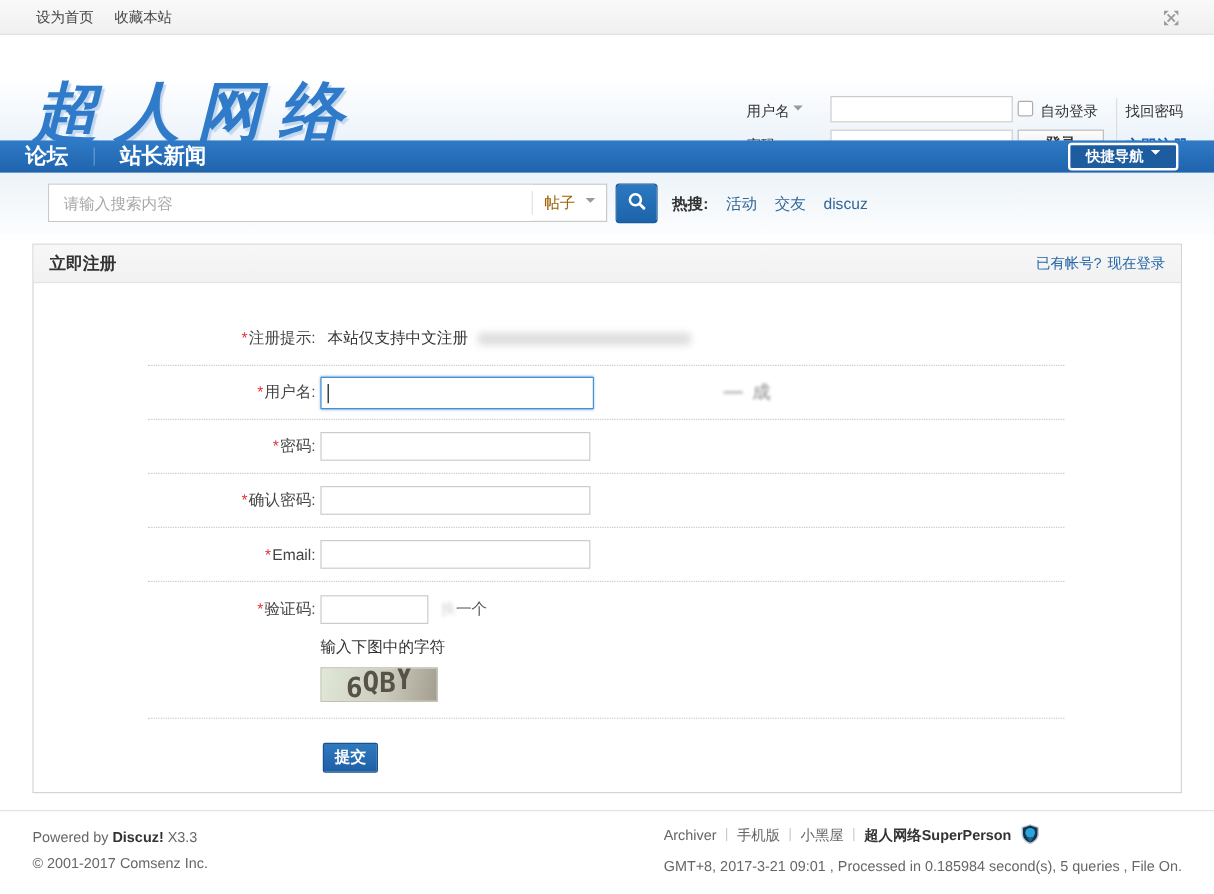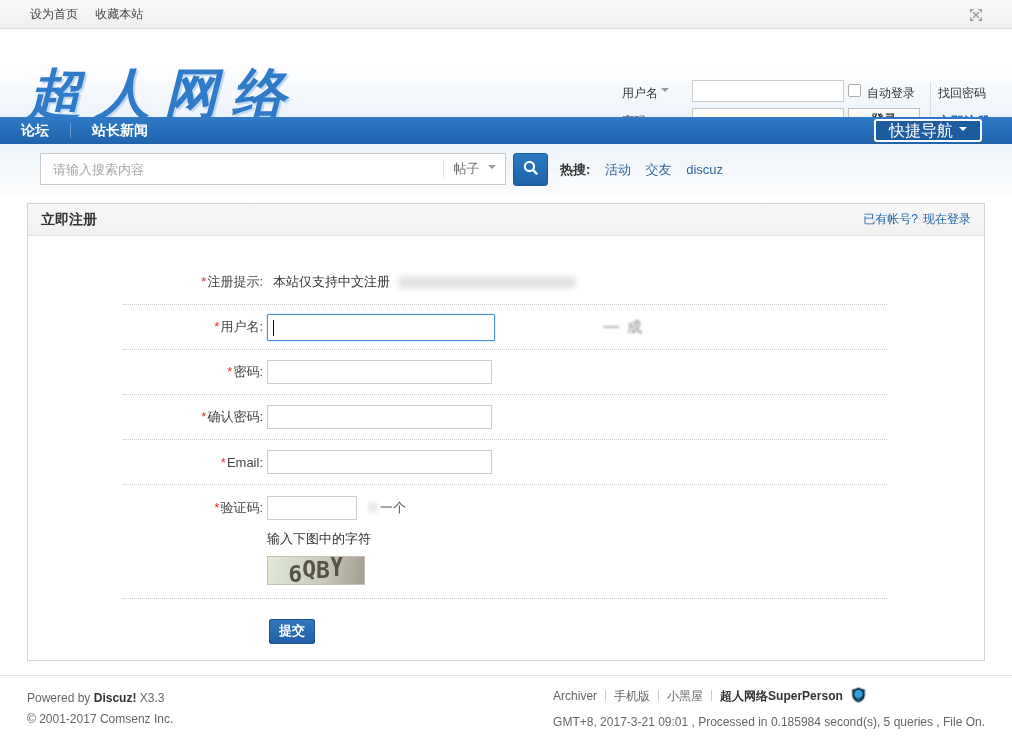--- a/index.html
+++ b/index.html
@@ -32,35 +32,35 @@
     border-radius:2px; cursor:pointer; }
   .lg-btn { position:absolute; left:230px; top:28px; width:72px; height:24px;
     background:linear-gradient(#fdfdfd,#e6e6e6); border:1px solid #bfbfbf; font-weight:bold;
     font-size:13px; color:#333; cursor:pointer; }
   .lg-sep { position:absolute; left:312px; top:2px; height:52px; border-left:1px solid #ddd; }
   .lg-link { position:absolute; left:320px; color:#333; cursor:pointer; }
   .lg-reg { position:absolute; left:320px; top:33px; color:#1b5fae; font-weight:bold; font-size:13px; cursor:pointer; }
   
   .nav { position:absolute; top:117px; left:0; width:1012px; height:27px;
     background:linear-gradient(#2f7ac6,#1f63ac); display:flex; align-items:center; }
-  .nav-item { color:#fff; font-weight:bold; font-size:14px; line-height:27px; padding:0 21px; cursor:pointer; }
+  .nav-item { color:#fff; font-weight:bold; font-size:18px; line-height:27px; padding:0 21px; cursor:pointer; }
   .nav-div { width:1px; height:15px; background:rgba(255,255,255,.3); }
   .quicknav { position:absolute; right:30px; top:2px; height:23px; line-height:19px; padding:0 13px;
-    background:#1d5c9f; border:2px solid #fff; border-radius:3px; color:#fff; font-weight:normal;
-    font-size:16px; cursor:pointer; }
+    background:#1d5c9f; border:2px solid #fff; border-radius:3px; color:#fff; font-weight:bold;
+    font-size:12px; cursor:pointer; }
   .quicknav .tri-dn { border-top-color:#fff; margin-left:6px; }
   
   .searchbar { position:absolute; top:144px; left:0; width:1012px; height:51px;
     background:linear-gradient(#ecf3f8,#fcfdfe); }
   .search-box { position:absolute; left:40px; top:9px; width:466px; height:32px; background:#fff;
     border:1px solid #c9c9c9; display:flex; align-items:center; }
   .search-input { flex:1; height:100%; border:none; outline:none; padding:0 12px; font-size:13px; color:#333; }
   .search-input::placeholder { color:#a8a8a8; }
   .search-type { width:62px; height:20px; border-left:1px solid #e3e3e3; display:flex;
-    align-items:center; justify-content:center; gap:5px; color:#737373; font-size:13px; cursor:pointer; }
+    align-items:center; justify-content:center; gap:5px; color:#a16207; font-size:13px; cursor:pointer; }
   .search-btn { position:absolute; left:513px; top:9px; width:35px; height:33px;
     background:linear-gradient(#2b79c2,#1d63a9); border:1px solid #1a5a9e; border-radius:3px; cursor:pointer; }
   .hot { position:absolute; left:560px; top:0; line-height:51px; font-size:13px; }
   .hot b { color:#333; }
   .hot a { color:#336699; text-decoration:none; margin-left:11px; cursor:pointer; }
   
   .panel { position:absolute; left:27px; top:203px; width:958px; height:458px;
     border:1px solid #d4d4d4; background:#fff; }
   .panel-hd { height:32px; background:linear-gradient(#f7f7f7,#f1f1f1); border-bottom:1px solid #e4e4e4;
     display:flex; align-items:center; padding:0 13px; }

